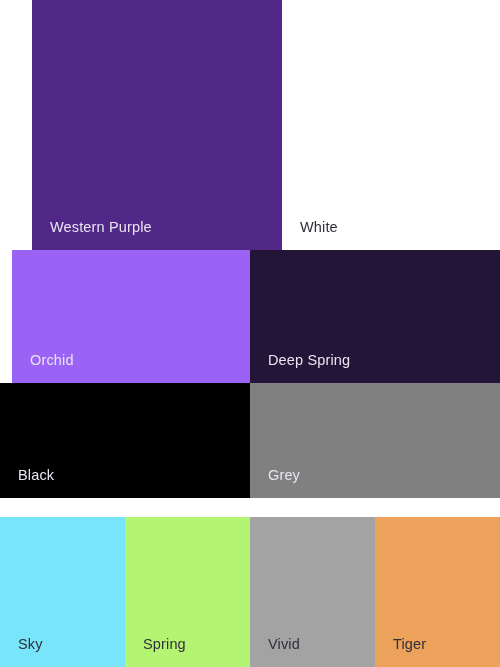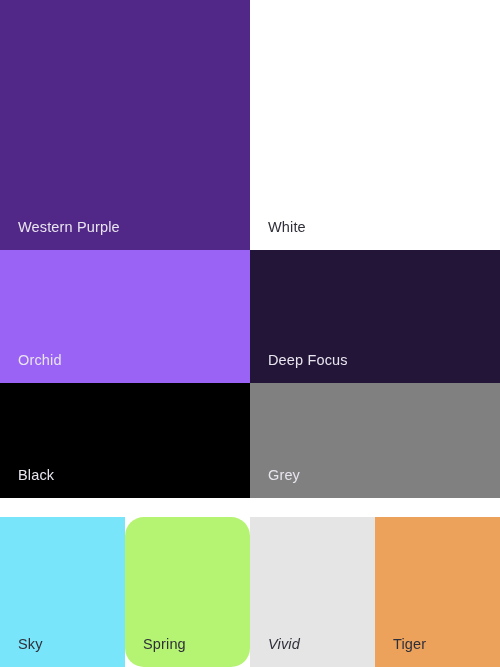--- a/index.html
+++ b/index.html
@@ -38,38 +38,38 @@
     line-height: 1.2;
     white-space: nowrap;
     user-select: none;
   }
 
   
   .on-dark  .swatch-label { color: #e9e5ef; }
   .on-light .swatch-label { color: #2f2f3a; }
 
   
-  .r1 { top: 0; height: 250px; }
+  .r1 { top: 0; height: 250px; margin-left: 32px; }
   .r1.c-left  { left: 0;     width: 250px; }
   .r1.c-right { left: 250px; width: 242px; text-align: right; }
 
   
   .r2 { top: 250px; height: 133px; }
-  .r2.c-left  { left: 0;     width: 250px; }
+  .r2.c-left  { left: 12px;     width: 250px; }
   .r2.c-right { left: 250px; width: 250px; }
 
   
   .r3 { top: 383px; height: 115px; }
   .r3.c-left  { left: 0;     width: 250px; }
   .r3.c-right { left: 250px; width: 250px; }
 
   
   .r4 { top: 517px; height: 150px; width: 125px; }
   .r4.q1 { left: 0;     }
-  .r4.q2 { left: 125px; border-radius: 19px; }
+  .r4.q2 { left: 125px; }
   .r4.q3 { left: 250px; }
   .r4.q4 { left: 375px; text-decoration: underline; }
 </style>
 </head>
 <body>
 
 <div id="palette" style="width: 500px; height: 667px;">
 
   <div class="swatch r1 c-left on-dark" style="background-color: rgb(81, 40, 136);">
     <span class="swatch-label">Western Purple</span>
@@ -77,40 +77,40 @@
 
   <div class="swatch r1 c-right on-light" style="background-color: rgb(255, 255, 255);">
     <span class="swatch-label">White</span>
   </div>
 
   <div class="swatch r2 c-left on-dark" style="background-color: rgb(154, 98, 245);">
     <span class="swatch-label">Orchid</span>
   </div>
 
   <div class="swatch r2 c-right on-dark" style="background-color: rgb(35, 21, 55);">
-    <span class="swatch-label">Deep Focus</span>
+    <span class="swatch-label">Deep Spring</span>
   </div>
 
   <div class="swatch r3 c-left on-dark" style="background-color: rgb(0, 0, 0);">
     <span class="swatch-label">Black</span>
   </div>
 
   <div class="swatch r4 q1 on-light" style="background-color: rgb(121, 229, 250);">
     <span class="swatch-label">Sky</span>
   </div>
 
   <div class="swatch r3 c-right on-dark" style="background-color: rgb(128, 128, 128);">
     <span class="swatch-label">Grey</span>
   </div>
 
   <div class="swatch r4 q2 on-light" style="background-color: rgb(181, 244, 114);">
     <span class="swatch-label">Spring</span>
   </div>
 
-  <div class="swatch r4 q3 on-light" style="background-color: #e5e5e5; font-style: italic;">
+  <div class="swatch r4 q3 on-light" style="background-color: #a3a3a3;">
     <span class="swatch-label">Vivid</span>
   </div>
 
   <div class="swatch r4 q4 on-light" style="background-color: rgb(237, 162, 91);">
     <span class="swatch-label">Tiger</span>
   </div>
 
 </div>
 
 </body></html>

